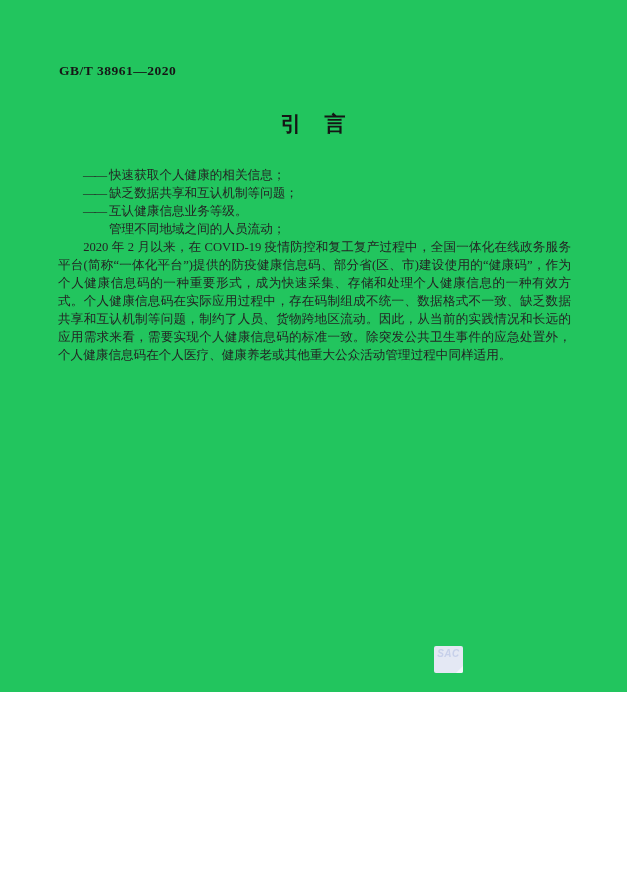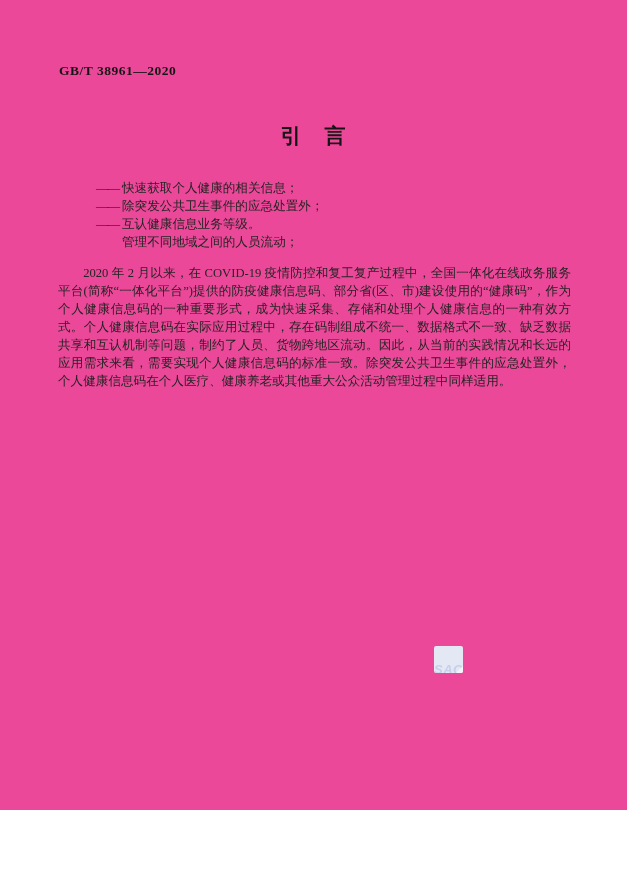--- a/index.html
+++ b/index.html
@@ -3,41 +3,41 @@
 <meta charset="utf-8">
 <style>
   html, body {
     margin: 0;
     padding: 0;
     background: #ffffff;
   }
   .page {
     position: relative;
     width: 627px;
-    height: 810px;
-    background: #ec4899;
+    height: 692px;
+    background: #22c55e;
     overflow: hidden;
     font-family: "Liberation Serif", "DejaVu Serif", serif;
     color: #1e1e1e;
   }
   .std-number {
     position: absolute;
     left: 59px;
     top: 63px;
     font-size: 13.5px;
     font-weight: bold;
     letter-spacing: 0.5px;
     color: #161616;
   }
   .doc-title {
     position: absolute;
     left: 0;
     right: 0;
     top: 110px;
-    margin: 12px;
+    margin: 0;
     text-align: center;
     font-family: "Liberation Sans", "DejaVu Sans", sans-serif;
     font-size: 21px;
     font-weight: bold;
     color: #151515;
     letter-spacing: 1px;
   }
   .body-block {
     position: absolute;
     left: 58px;
@@ -48,21 +48,21 @@
     text-align: justify;
     text-justify: inter-ideograph;
     color: #242424;
   }
   .body-block p {
     margin: 0;
     text-indent: 2em;
   }
   .dash-list {
     list-style: none;
-    margin: 13px;
+    margin: 0;
     padding: 0 0 0 25px;
   }
   .dash-list li {
     margin: 0;
     text-align: left;
   }
   .dash-list .dash {
     display: inline-block;
     width: 26px;
     letter-spacing: -1px;
@@ -74,24 +74,24 @@
     left: 434px;
     top: 646px;
     width: 29px;
     height: 27px;
     background: #e4e8f4;
     border-radius: 2px;
     overflow: hidden;
   }
   .watermark .wm-text {
     display: block;
-    margin-top: 16px;
+    margin-top: 2px;
     text-align: center;
     font-family: "Liberation Sans", "DejaVu Sans", sans-serif;
-    font-size: 13px;
+    font-size: 10px;
     font-weight: bold;
     font-style: italic;
     color: #c7d0ea;
     letter-spacing: 0.5px;
   }
   .watermark .wm-corner {
     position: absolute;
     right: -1px;
     bottom: -1px;
     width: 9px;
@@ -114,21 +114,21 @@
 
   <div class="std-number">GB/T 38961—2020</div>
 
   <h1 class="doc-title">引　言</h1>
 
   <div class="body-block">
 
 
     <ul class="dash-list">
       <li><span class="dash">——</span><span>快速获取个人健康的相关信息；</span></li>
-      <li><span class="dash">——</span><span>除突发公共卫生事件的应急处置外；</span></li>
+      <li><span class="dash">——</span><span>缺乏数据共享和互认机制等问题；</span></li>
       <li><span class="dash">——</span><span>互认健康信息业务等级。</span></li>
       <li><span class="dash"></span><span>管理不同地域之间的人员流动；</span></li>
     </ul>
 
     <p>2020 年 2 月以来，在 COVID-19 疫情防控和复工复产过程中，全国一体化在线政务服务平台(简称“一体化平台”)提供的防疫健康信息码、部分省(区、市)建设使用的“健康码”，作为个人健康信息码的一种重要形式，成为快速采集、存储和处理个人健康信息的一种有效方式。个人健康信息码在实际应用过程中，存在码制组成不统一、数据格式不一致、缺乏数据共享和互认机制等问题，制约了人员、货物跨地区流动。因此，从当前的实践情况和长远的应用需求来看，需要实现个人健康信息码的标准一致。除突发公共卫生事件的应急处置外，个人健康信息码在个人医疗、健康养老或其他重大公众活动管理过程中同样适用。</p>
 
 
   </div>
 
   <div class="watermark">

